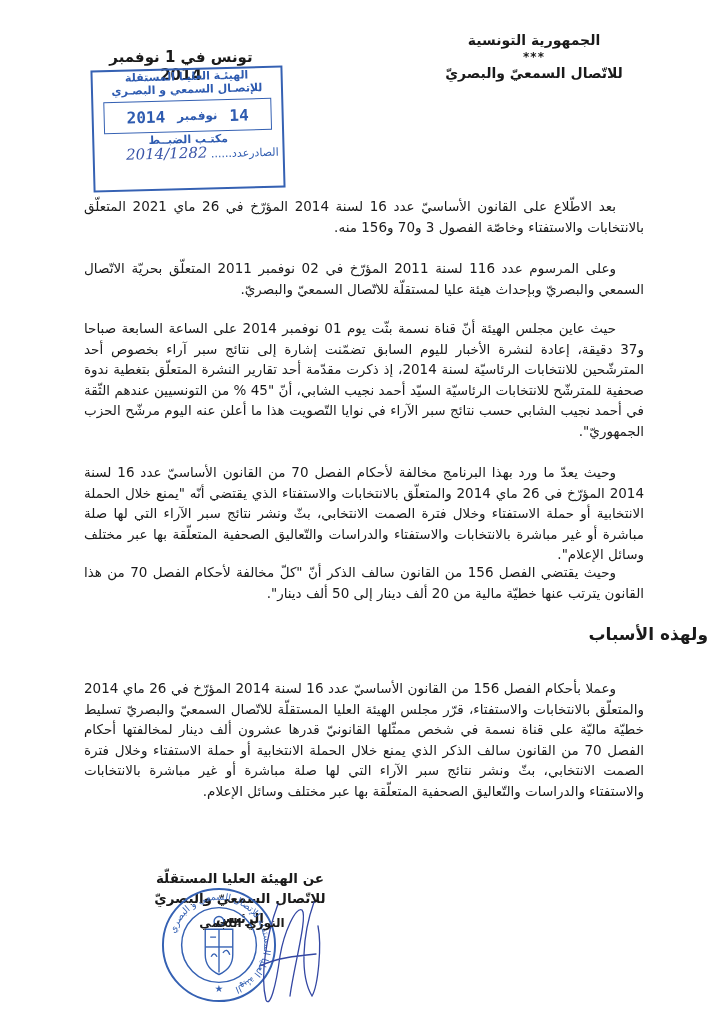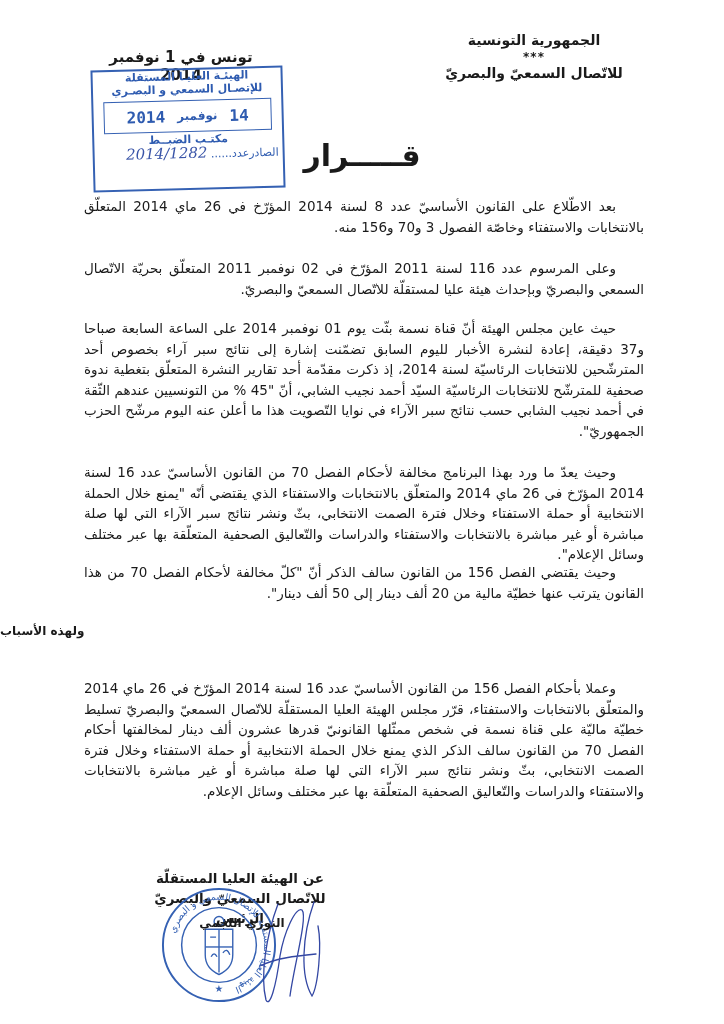--- a/index.html
+++ b/index.html
@@ -39,22 +39,22 @@
   .body { position: absolute; left: 84px; width: 560px; direction: rtl; text-align: justify;
           font-family: "DejaVu Sans", sans-serif; font-size: 13.5px; line-height: 20.5px; }
   .body p { margin: 0; text-indent: 28px; text-align-last: right; }
   .p1 { top: 196px; }
   .p2 { top: 258px; }
   .p3 { top: 318px; }
   .p4 { top: 462px; }
   .p5 { top: 562px; }
   .p6 { top: 678px; }
 
-  .reasons { position: absolute; left: 0; right: 4px; top: 624px; text-align: left; direction: rtl;
-             font-size: 12px; font-weight: bold; }
+  .reasons { position: absolute; left: 0; right: 16px; top: 624px; text-align: right; direction: rtl;
+             font-size: 17px; font-weight: bold; }
 
   
   .sig-block { position: absolute; left: 140px; top: 868px; width: 200px; direction: rtl; text-align: center;
                font-weight: bold; font-size: 13.5px; line-height: 20px; }
   .sig-name { position: absolute; left: 172px; top: 916px; width: 140px; text-align: center; direction: rtl;
               font-weight: bold; font-size: 12px; z-index: 3; }
 
   .seal { position: absolute; left: 160px; top: 886px; width: 118px; height: 118px; z-index: 2; }
   .signature { position: absolute; left: 256px; top: 896px; width: 70px; height: 112px; z-index: 2; }
 </style>
@@ -79,24 +79,23 @@
       <span class="mon">نوفمبر</span>
       <span class="yr">2014</span>
     </div>
     <div class="s-office">مكتـب الضبــط</div>
     <div class="s-num">
       <span>الصادرعدد......</span>
       <span class="s-scribble">2014/1282</span>
     </div>
   </div>
 
-  <div class="title">قـــــرار</div>
 
   <div class="body p1">
-      <p>بعد الاطّلاع على القانون الأساسيّ عدد 8 لسنة 2014 المؤرّخ في 26 ماي 2014 المتعلّق بالانتخابات والاستفتاء وخاصّة الفصول 3 و70 و156 منه.</p>
+      <p>بعد الاطّلاع على القانون الأساسيّ عدد 16 لسنة 2014 المؤرّخ في 26 ماي 2021 المتعلّق بالانتخابات والاستفتاء وخاصّة الفصول 3 و70 و156 منه.</p>
     </div>
   <div class="body p2">
       <p>وعلى المرسوم عدد 116 لسنة 2011 المؤرّخ في 02 نوفمبر 2011 المتعلّق بحريّة الاتّصال السمعي والبصريّ وبإحداث هيئة عليا لمستقلّة للاتّصال السمعيّ والبصريّ.</p>
     </div>
   <div class="body p3">
       <p>حيث عاين مجلس الهيئة أنّ قناة نسمة بثّت يوم 01 نوفمبر 2014 على الساعة السابعة صباحا و37 دقيقة، إعادة لنشرة الأخبار لليوم السابق تضمّنت إشارة إلى نتائج سبر آراء بخصوص أحد المترشّحين للانتخابات الرئاسيّة لسنة 2014، إذ ذكرت مقدّمة أحد تقارير النشرة المتعلّق بتغطية ندوة صحفية للمترشّح للانتخابات الرئاسيّة السيّد أحمد نجيب الشابي، أنّ "45 % من التونسيين عندهم الثّقة في أحمد نجيب الشابي حسب نتائج سبر الآراء في نوايا التّصويت هذا ما أعلن عنه اليوم مرشّح الحزب الجمهوريّ".</p>
     </div>
   <div class="body p4">
       <p>وحيث يعدّ ما ورد بهذا البرنامج مخالفة لأحكام الفصل 70 من القانون الأساسيّ عدد 16 لسنة 2014 المؤرّخ في 26 ماي 2014 والمتعلّق بالانتخابات والاستفتاء الذي يقتضي أنّه "يمنع خلال الحملة الانتخابية أو حملة الاستفتاء وخلال فترة الصمت الانتخابي، بثّ ونشر نتائج سبر الآراء التي لها صلة مباشرة أو غير مباشرة بالانتخابات والاستفتاء والدراسات والتّعاليق الصحفية المتعلّقة بها عبر مختلف وسائل الإعلام".</p>
     </div>

